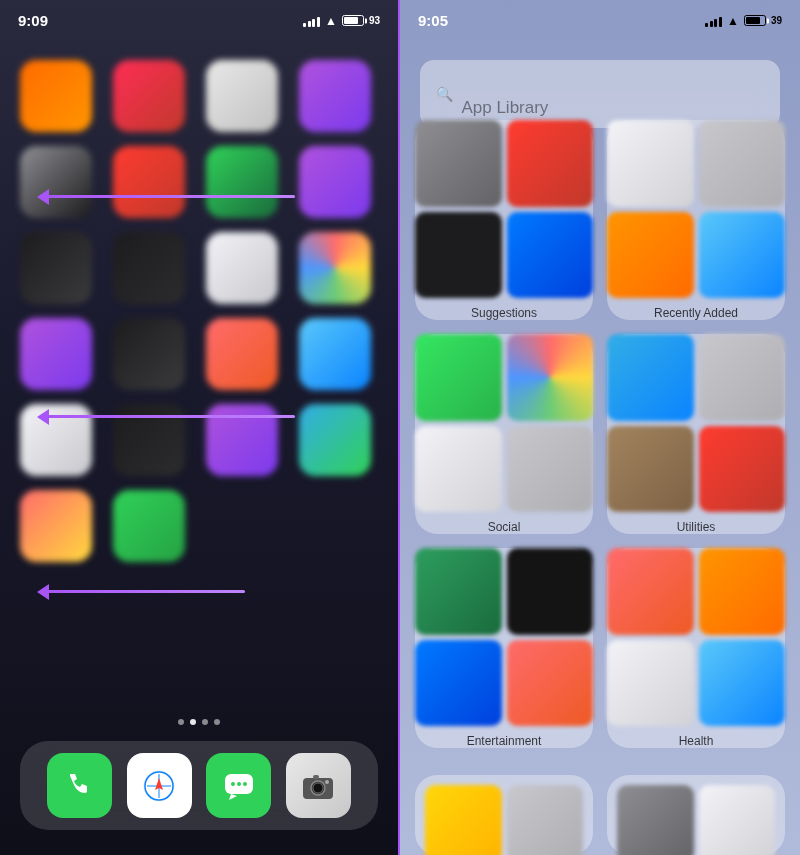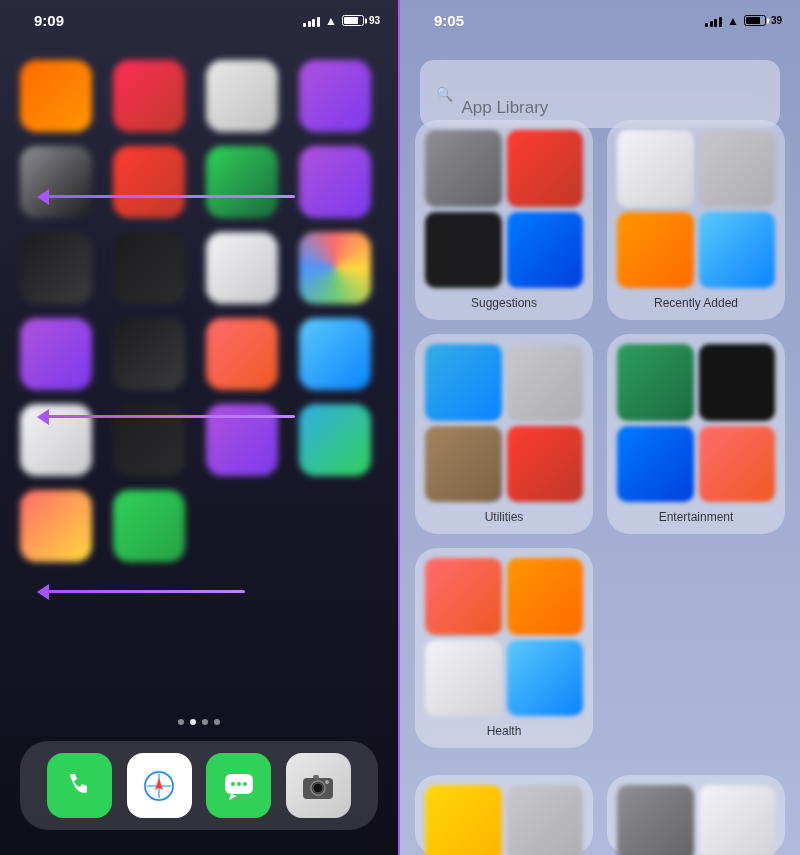--- a/index.html
+++ b/index.html
@@ -55,21 +55,20 @@
       justify-content: space-between;
       align-items: center;
       padding: 0 18px;
       z-index: 10;
     }
 
     .status-time {
       font-size: 15px;
       font-weight: 600;
       color: #fff;
-      margin-left: 16px;
     }
 
     .status-icons {
       display: flex;
       align-items: center;
       gap: 5px;
     }
 
     .signal-bars {
       display: flex;
@@ -275,21 +274,20 @@
       left: 15px;
       right: 15px;
       display: grid;
       grid-template-columns: 1fr 1fr;
       gap: 14px;
     }
 
     .folder-card {
       background: rgba(255,255,255,0.35);
       border-radius: 22px;
-      padding: 10px;
       backdrop-filter: blur(10px);
     }
 
     .folder-inner {
       display: grid;
       grid-template-columns: 1fr 1fr;
       gap: 5px;
       margin-bottom: 8px;
     }
 
@@ -491,20 +489,29 @@
     <div class="folder-card">
       <div class="folder-inner">
         <div class="folder-icon fi-white"></div>
         <div class="folder-icon fi-lgray"></div>
         <div class="folder-icon fi-orange"></div>
         <div class="folder-icon fi-teal"></div>
       </div>
       <div class="folder-label">Recently Added</div>
     </div>
 
+    <div class="folder-card">
+      <div class="folder-inner">
+        <div class="folder-icon fi-green" style="filter:blur(2px) brightness(1.1)"></div>
+        <div class="folder-icon fi-multicolor" style="filter:blur(2px)"></div>
+        <div class="folder-icon fi-white"></div>
+        <div class="folder-icon fi-lgray"></div>
+      </div>
+      <div class="folder-label">Social</div>
+    </div>
 
     <div class="folder-card">
       <div class="folder-inner">
         <div class="folder-icon fi-cyan"></div>
         <div class="folder-icon fi-lgray"></div>
         <div class="folder-icon fi-brown"></div>
         <div class="folder-icon fi-red"></div>
       </div>
       <div class="folder-label">Utilities</div>
     </div>

